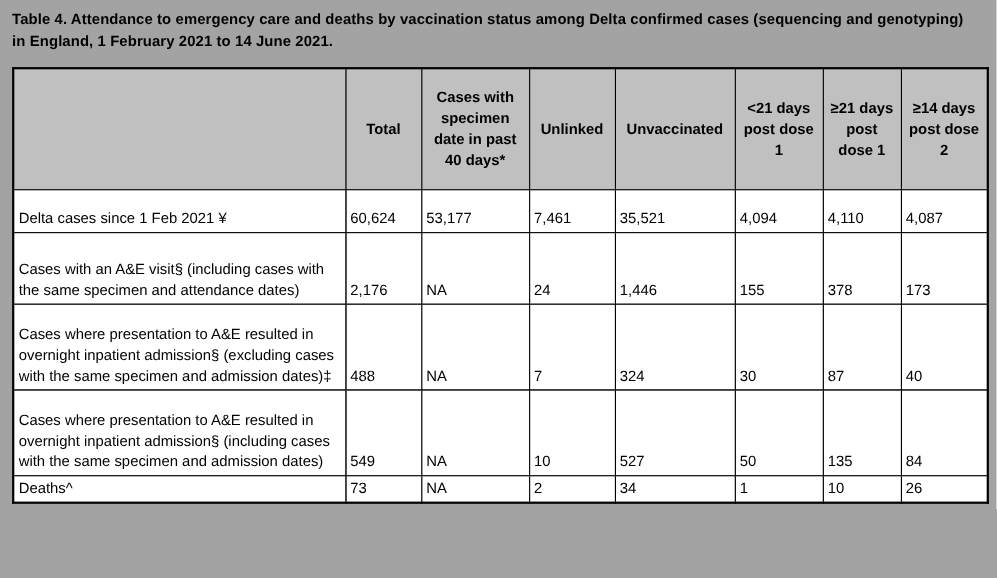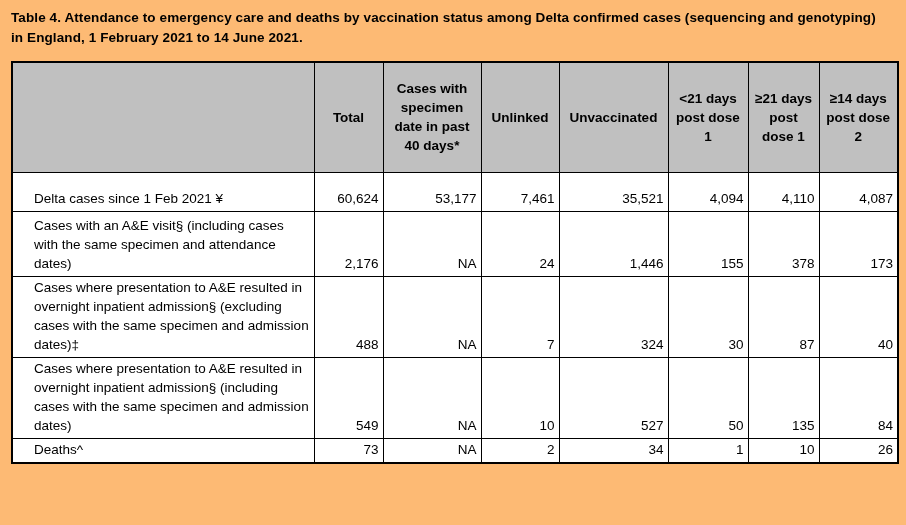--- a/index.html
+++ b/index.html
@@ -1,20 +1,20 @@
 <!DOCTYPE html>
 <html><head>
 <meta charset="utf-8">
 <style>
   html, body { margin: 0; padding: 0; background: #ffffff; }
   .page {
     position: relative;
     width: 906px;
     height: 525px;
-    background: #fdba74;
+    background: #a3a3a3;
     box-sizing: border-box;
     padding: 8px 10px 0 10px;
     font-family: "Liberation Sans", sans-serif;
     color: #000000;
     overflow: hidden;
   }
   .title {
     font-size: 13.5px;
     font-weight: bold;
     line-height: 20px;
@@ -39,26 +39,26 @@
     background: #c0c0c0;
     font-weight: bold;
     text-align: center;
     vertical-align: middle;
     height: 110px;
     padding: 2px 5px;
     line-height: 19px;
   }
   .tbl tbody td {
     vertical-align: bottom;
-    padding: 1px 4px 3px 21px;
+    padding: 1px 4px 3px 4px;
     line-height: 19px;
     background: #ffffff;
   }
   .tbl td.lbl { text-align: left; }
-  .tbl td.val { text-align: right; }
+  .tbl td.val { text-align: left; }
   tr.r1 { height: 39px; }
   tr.r2, tr.r3 { height: 65px; }
   tr.r4, tr.r5 { height: 78px; }
   tr.r6 { height: 20px; }
 </style>
 </head>
 <body>
 
 <div class="page">
   <p class="title">Table 4. Attendance to emergency care and deaths by vaccination status among Delta confirmed cases (sequencing and genotyping) in England, 1 February 2021 to 14 June 2021.</p>

